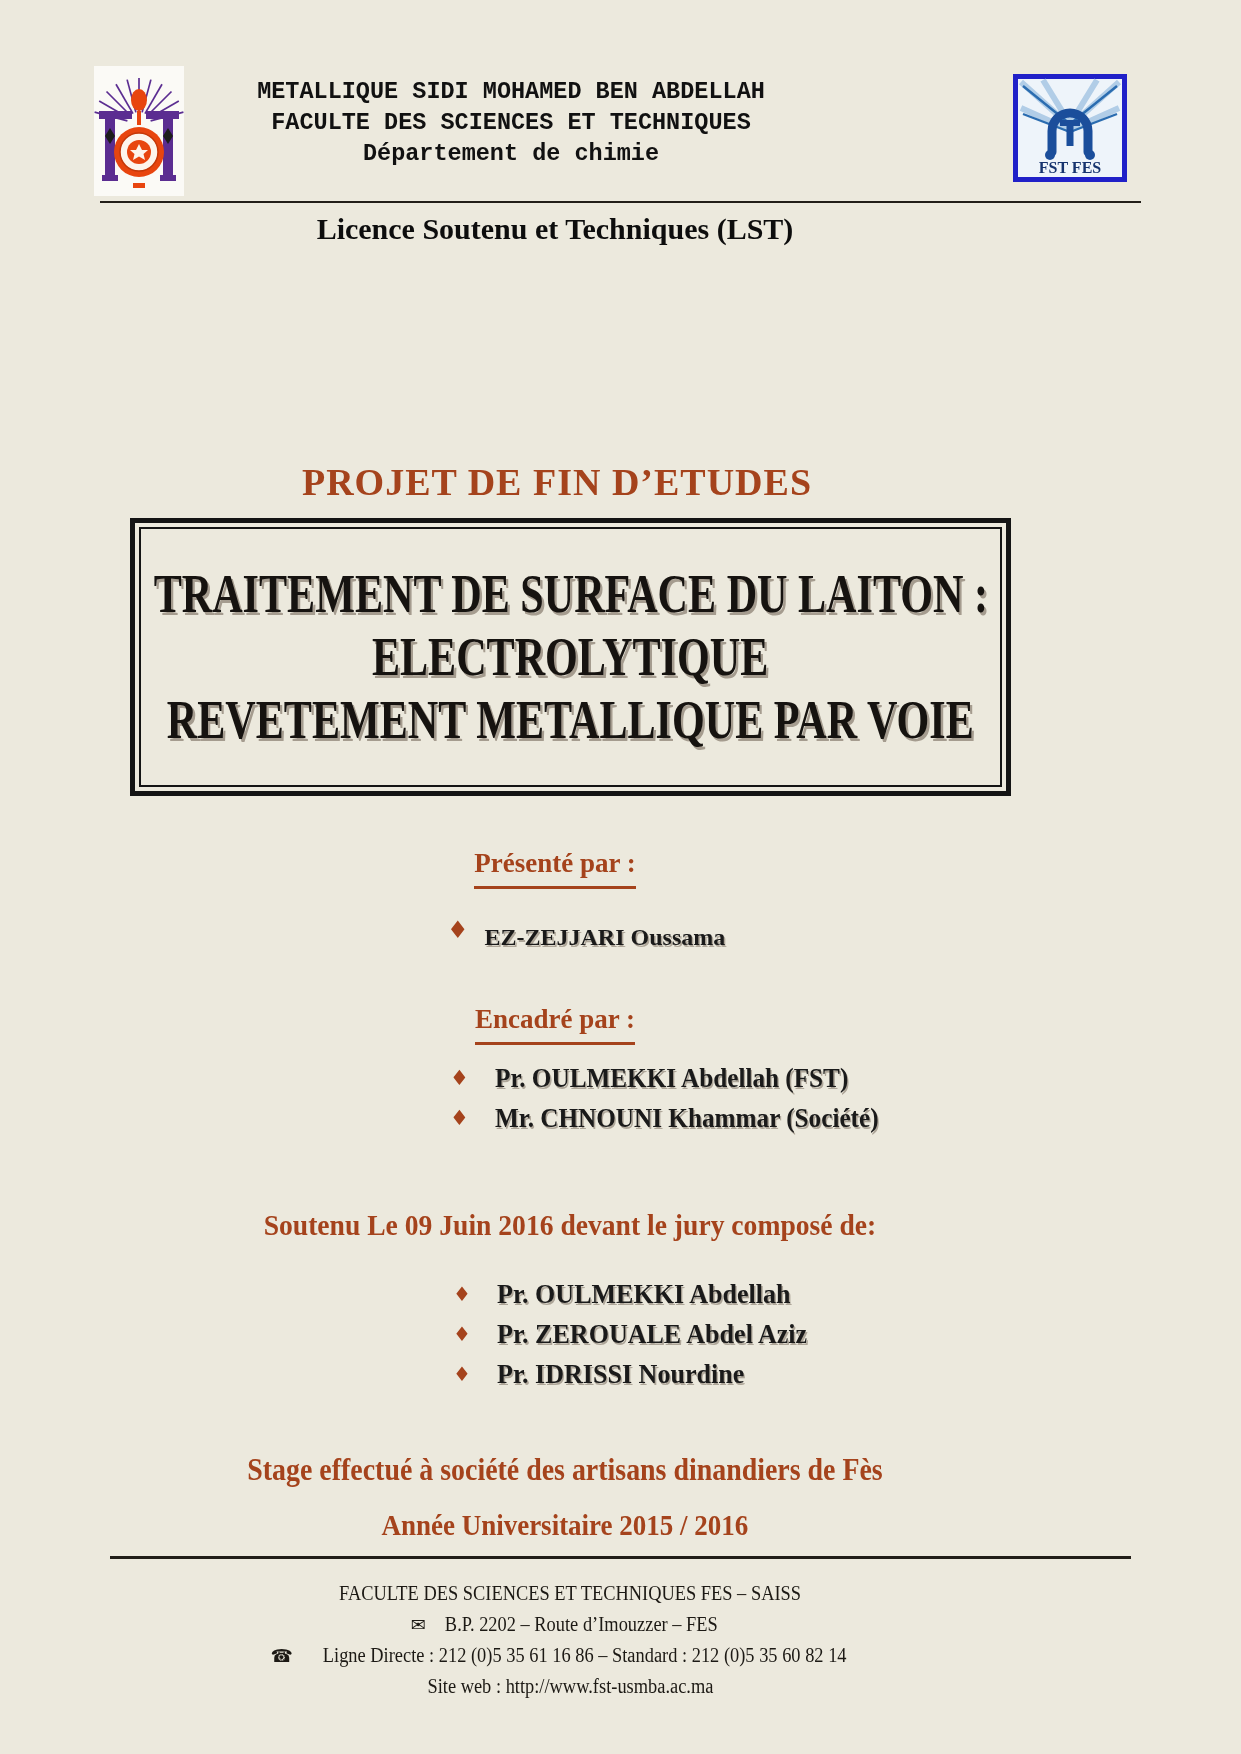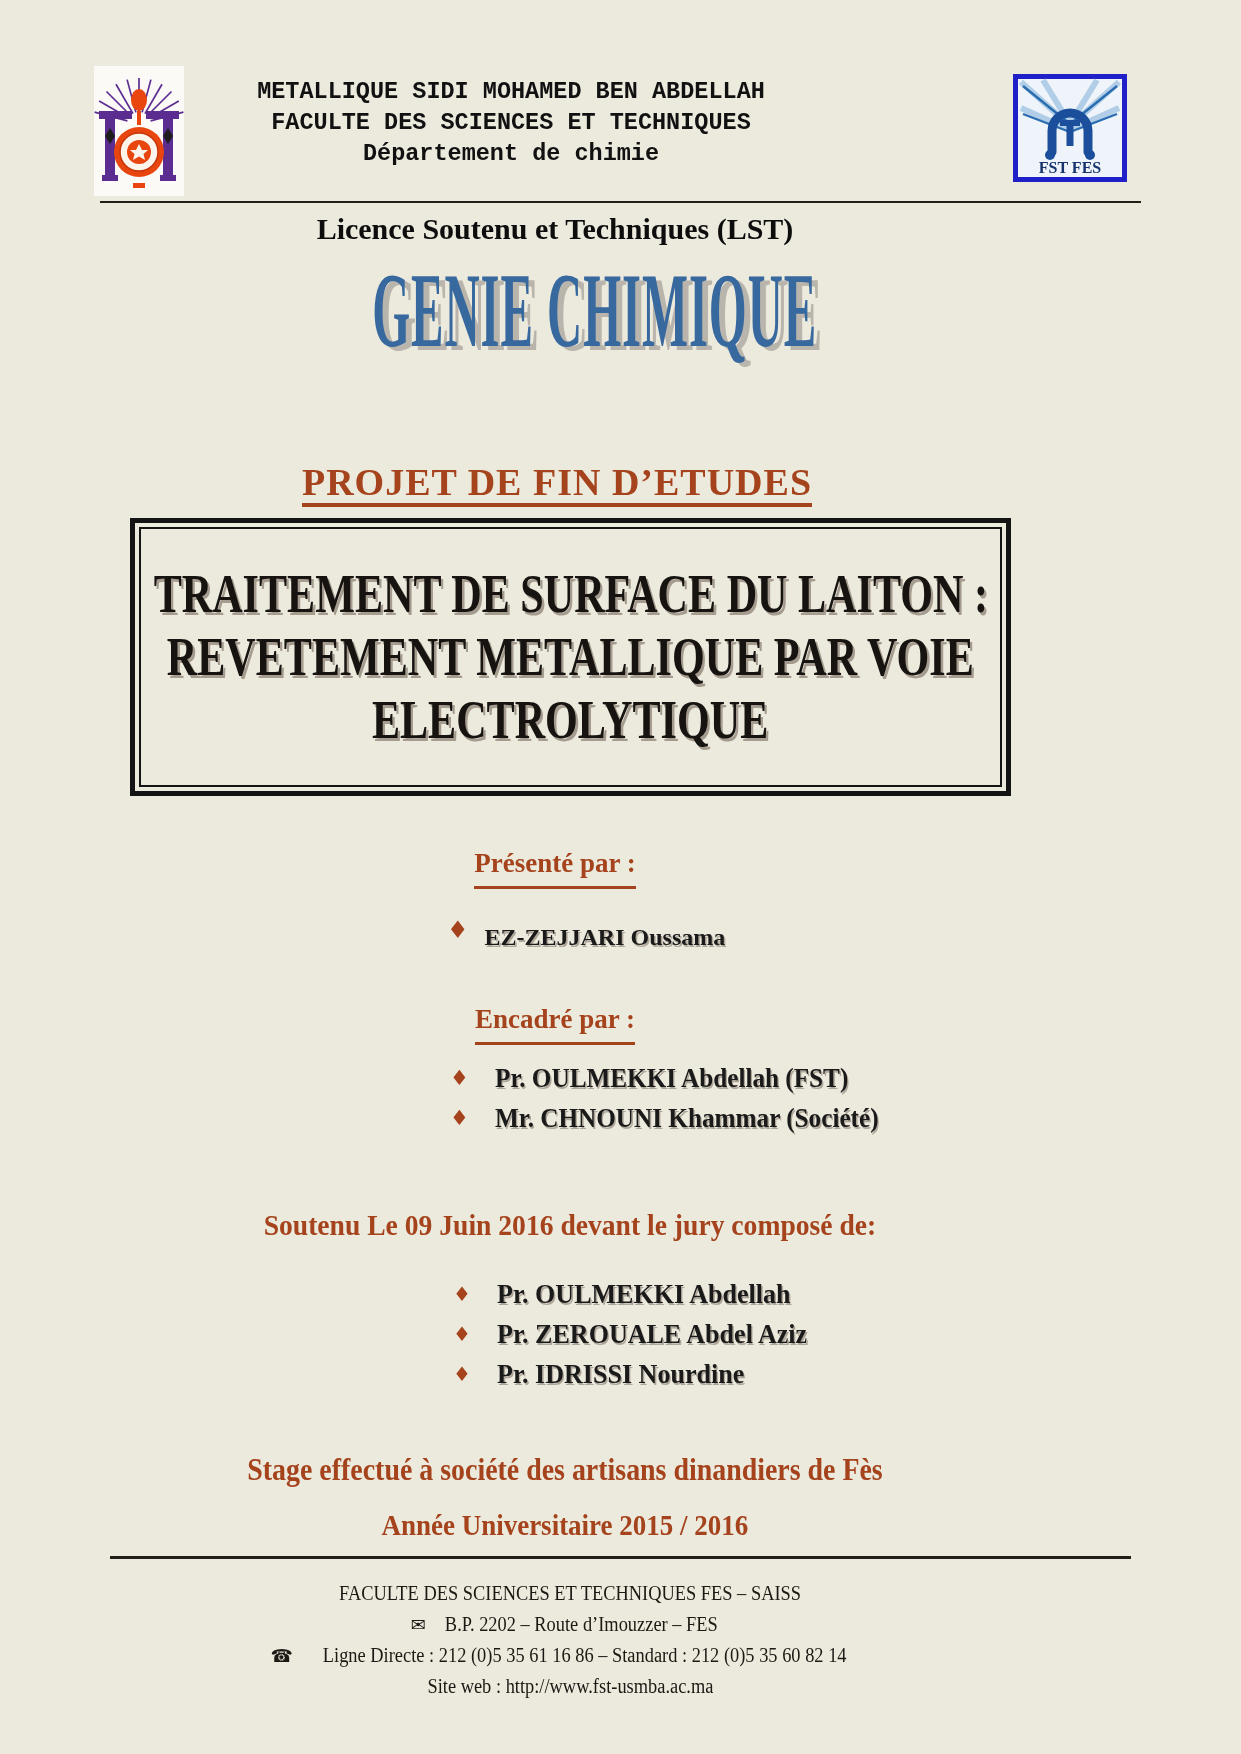--- a/index.html
+++ b/index.html
@@ -93,33 +93,30 @@
     <line x1="47" y1="49" x2="67" y2="49" stroke="#1b4e9b" stroke-width="6"></line>
     <circle cx="37" cy="81" r="5" fill="#1b4e9b"></circle>
     <circle cx="77" cy="81" r="5" fill="#1b4e9b"></circle>
     <text x="57" y="99" text-anchor="middle" font-size="16" font-weight="bold" fill="#16336e">FST FES</text>
   </svg>
 
   <div class="abs rule" style="left:100px;top:201px;width:1041px;height:2px;"></div>
 
   <div class="abs center bold" style="left:0;top:212px;width:1110px;font-size:30px;color:#0d0d0d;">Licence Soutenu et Techniques (LST)</div>
 
-  <div class="abs center" style="left:0;top:250px;width:1190px;">
-    <span class="sqz genie">GENIE CHIMIQUE</span>
-  </div>
 
   <div class="abs center" style="left:0;top:460px;width:1114px;">
-    <span class="bold rust" style="font-size:38px;letter-spacing:1px;border-bottom:4px solid #a5431c;padding-bottom:0;">PROJET DE FIN D’ETUDES</span>
+    <span class="bold rust" style="font-size:38px;letter-spacing:1px;border-bottom:4px solid #a5431c;padding-bottom:15px;">PROJET DE FIN D’ETUDES</span>
   </div>
 
   <div class="tbox">
     <div class="tbox-inner">
       <div class="tline"><span class="sqz" style="transform:scaleX(.78)">TRAITEMENT DE SURFACE DU LAITON :</span></div>
+      <div class="tline"><span class="sqz" style="transform:scaleX(.78)">ELECTROLYTIQUE</span></div>
       <div class="tline"><span class="sqz" style="transform:scaleX(.78)">REVETEMENT METALLIQUE PAR VOIE</span></div>
-      <div class="tline"><span class="sqz" style="transform:scaleX(.78)">ELECTROLYTIQUE</span></div>
     </div>
   </div>
 
   <div class="abs center" style="left:0;top:848px;width:1110px;">
     <span class="bold rust uline" style="font-size:27px;">Présenté par :</span>
   </div>
   <div class="abs brow" style="left:447px;top:908px;gap:16px;">
     <span class="dia" style="font-size:24px;">♦</span>
     <span class="bold shadow1" style="font-size:24px;margin-top:16px;">EZ-ZEJJARI Oussama</span>
   </div>

